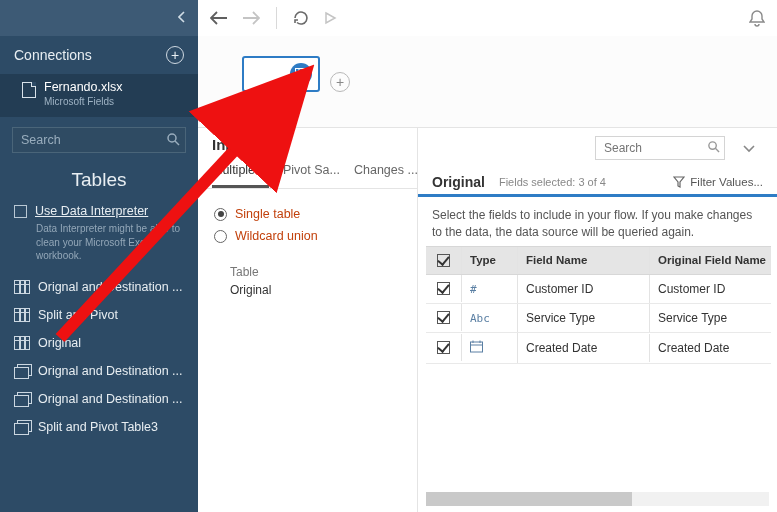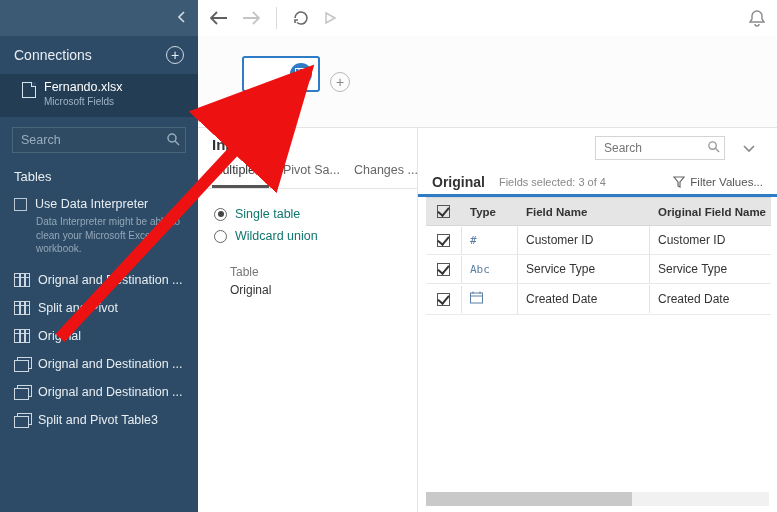--- a/index.html
+++ b/index.html
@@ -12,22 +12,22 @@
   .connections-header .plus { width: 18px; height: 18px; border: 1.5px solid #cfd9e2; border-radius: 50%; display: flex; align-items: center; justify-content: center; font-size: 14px; line-height: 1; cursor: pointer; }
   .connection-row { display: flex; align-items: flex-start; gap: 8px; padding: 6px 14px 10px 22px; background: #233d54; }
   .connection-row .doc-icon { width: 14px; height: 16px; border: 1px solid #d8e2ea; position: relative; margin-top: 2px; }
   .connection-row .doc-icon::after { content: ""; position: absolute; top: -1px; right: -1px; width: 4px; height: 4px; background: #2d4b66; border-left: 1px solid #d8e2ea; border-bottom: 1px solid #d8e2ea; }
   .connection-name { font-size: 12.5px; color: #fff; }
   .connection-sub { font-size: 10px; color: #9fb3c4; margin-top: 2px; }
   .sidebar-search { margin: 10px 12px 8px; position: relative; }
   .sidebar-search input { width: 100%; background: #2f4b63; border: 1px solid #4a6579; color: #d8e2ea; padding: 5px 26px 5px 8px; font-size: 12.5px; outline: none; }
   .sidebar-search input::placeholder { color: #99adbd; }
   .sidebar-search .mag { position: absolute; right: 6px; top: 5px; color: #99adbd; }
-  .tables-hdr { padding: 8px 14px 6px; font-size: 13px; color: #e8eef2; }
-  .di-row { display: flex; gap: 8px; padding: 6px 14px 2px; align-items: center; }
+  .tables-hdr { padding: 8px 14px 6px; font-size: 19px; color: #e8eef2; text-align: center; }
+  .di-row { display: flex; gap: 8px; padding: 6px 14px 2px; align-items: center; text-decoration: underline; }
   .di-row .cbox { width: 13px; height: 13px; border: 1.5px solid #b9c8d4; margin-top: 2px; flex-shrink: 0; }
   .di-title { font-size: 12.5px; color: #e8eef2; }
   .di-sub { font-size: 10px; color: #93a7b8; padding: 2px 14px 10px 36px; line-height: 1.35; }
   .table-item { display: flex; align-items: center; gap: 8px; padding: 7px 14px; font-size: 12.5px; color: #e8eef2; cursor: pointer; }
   .ticon { width: 16px; height: 14px; flex-shrink: 0; position: relative; }
   .ticon.grid::before { content: ""; position: absolute; inset: 0; border: 1.5px solid #cbd7e1; }
   .ticon.grid::after { content: ""; position: absolute; top: 4px; left: 0; right: 0; border-top: 1.5px solid #cbd7e1; }
   .ticon.grid .v1, .ticon.grid .v2 { position: absolute; top: 0; bottom: 0; width: 1.5px; background: #cbd7e1; }
   .ticon.grid .v1 { left: 5px; } .ticon.grid .v2 { left: 10px; }
   .ticon.stack { }
@@ -54,21 +54,21 @@
   .panel-header-row { display: flex; align-items: center; padding: 8px 14px 0; gap: 10px; }
   .panel-title { font-size: 15px; font-weight: 600; color: #333; }
   .search-right { margin-left: auto; position: relative; }
   .search-right input { border: 1px solid #d4d4d4; padding: 4px 24px 4px 8px; font-size: 12px; width: 130px; outline: none; }
   .search-right .mag2 { position: absolute; right: 5px; top: 4px; color: #999; }
   .chev { color: #888; padding: 4px 8px; cursor: pointer; }
   .tabs { display: flex; gap: 14px; padding: 10px 14px 0; font-size: 12.5px; color: #666; border-bottom: 1px solid #e4e4e4; }
   .tab { padding-bottom: 8px; cursor: pointer; white-space: nowrap; }
   .tab.active { color: #333; border-bottom: 3px solid #555; font-weight: 500; }
   .radio-group { padding: 14px 16px 6px; }
-  .radio-row { display: flex; align-items: center; gap: 8px; font-size: 12.5px; color: #0f766e; padding: 4px 0; cursor: pointer; }
+  .radio-row { display: flex; align-items: center; gap: 8px; font-size: 12.5px; color: #c2410c; padding: 4px 0; cursor: pointer; }
   .radio { width: 13px; height: 13px; border: 1.5px solid #666; border-radius: 50%; position: relative; flex-shrink: 0; }
   .radio.checked::after { content: ""; position: absolute; inset: 2.5px; background: #444; border-radius: 50%; }
   .table-meta { padding: 12px 32px; font-size: 12px; color: #777; }
   .table-meta .val { color: #333; margin-top: 4px; }
 
   .panel-right { flex: 1; display: flex; flex-direction: column; min-width: 0; position: relative; }
   .right-top { padding: 8px 14px 4px; display: flex; align-items: center; gap: 10px; }
   .orig-hdr { padding: 10px 14px 4px; display: flex; align-items: center; gap: 14px; border-bottom: 3px solid #2e7cc5; }
   .orig-title { font-size: 14px; font-weight: 600; color: #333; }
   .fields-sel { font-size: 11px; color: #888; }
@@ -261,20 +261,21 @@
         <div class="orig-hdr">
           <span class="orig-title">Original</span>
           <span class="fields-sel">Fields selected: 3 of 4</span>
           <span class="filter-btn">
             <svg width="12" height="12" viewBox="0 0 12 12">
                 <path d="M1 1h10L7 6v5l-2-1V6z" stroke="#666" stroke-width="1.2" fill="none"></path>
               </svg>
             <span>Filter Values...</span>
           </span>
         </div>
+        <div class="help-text">Select the fields to include in your flow. If you make changes to the data, the data source will be queried again.</div>
         <div class="field-table">
           <div class="ft-head">
             <div class="ft-check">
                 <span class="ck on"></span>
               </div>
             <div>Type</div>
             <div>Field Name</div>
             <div>Original Field Name</div>
           </div>
           <div id="ft-body">

